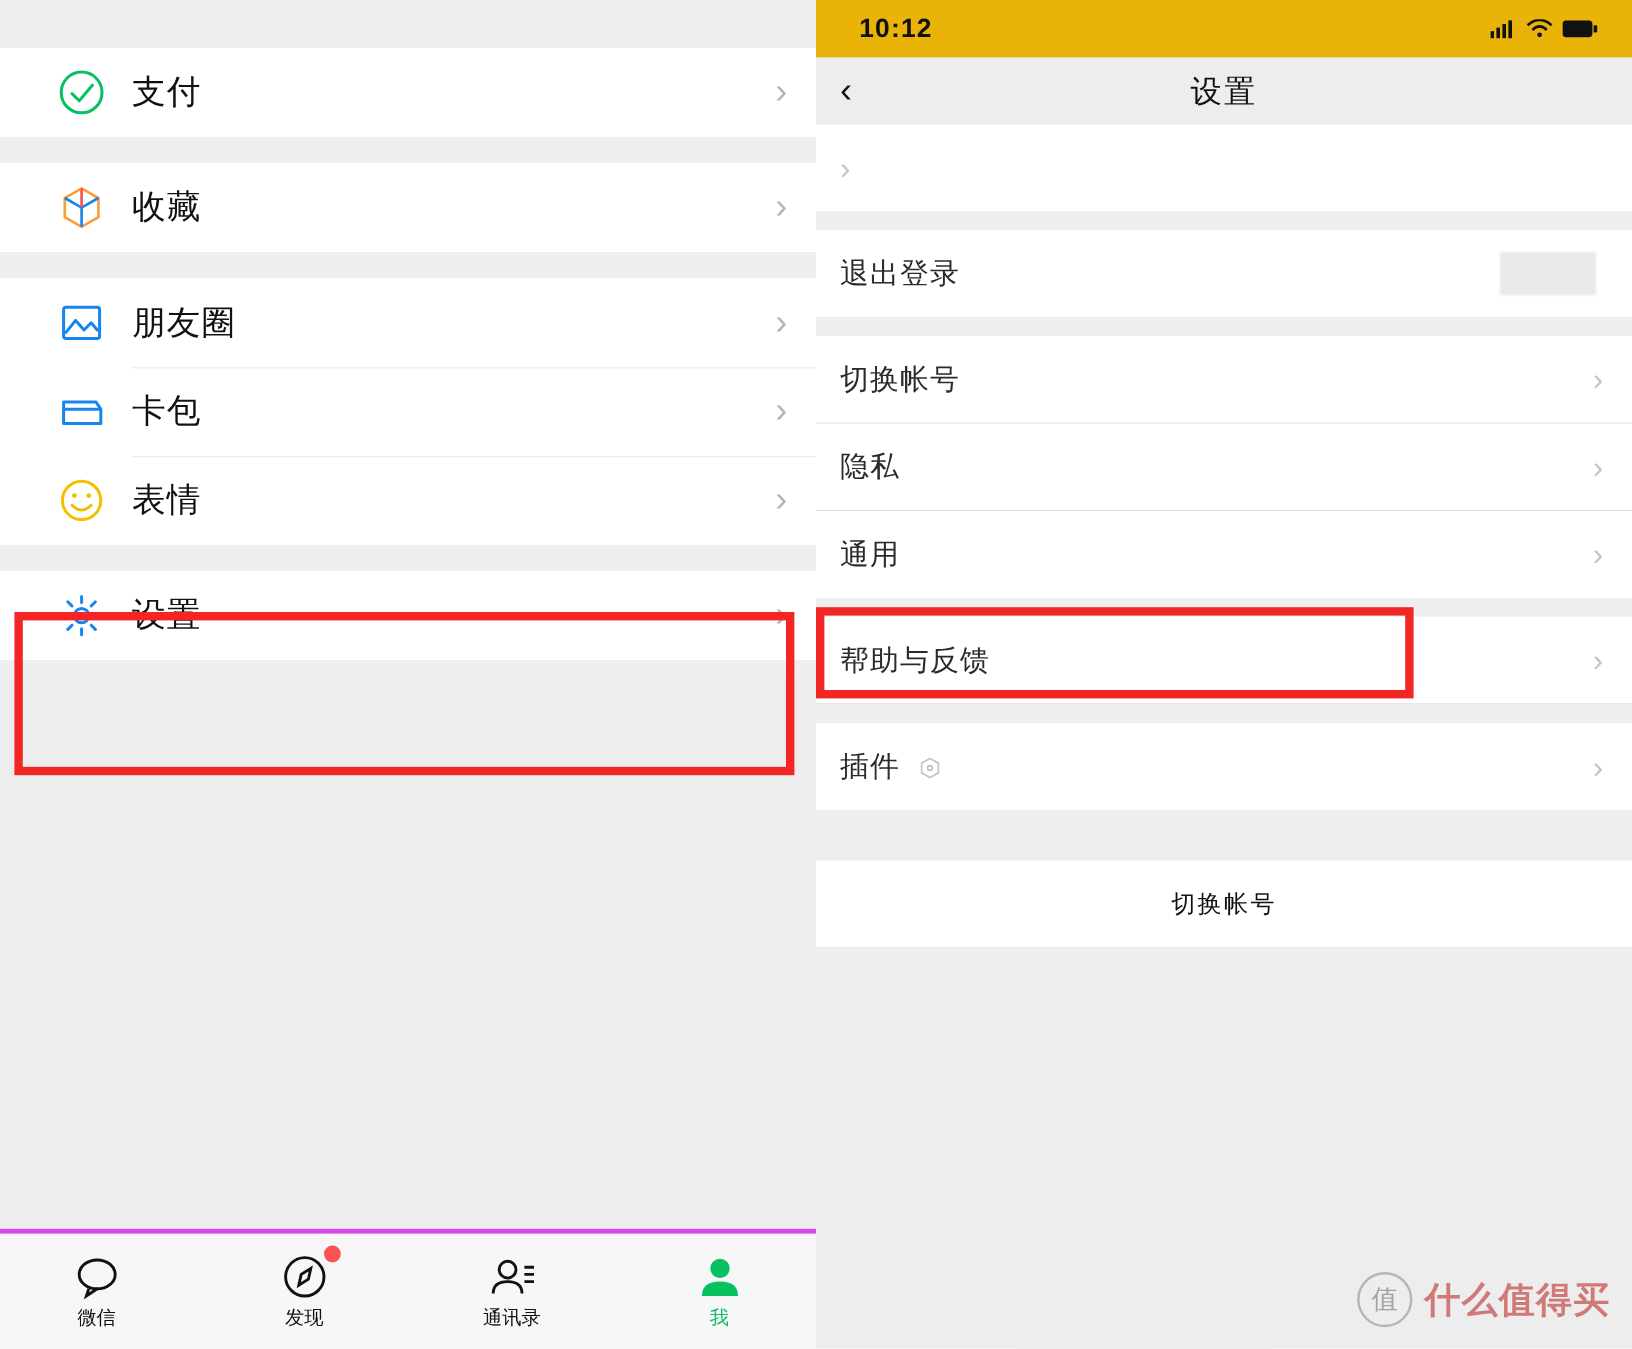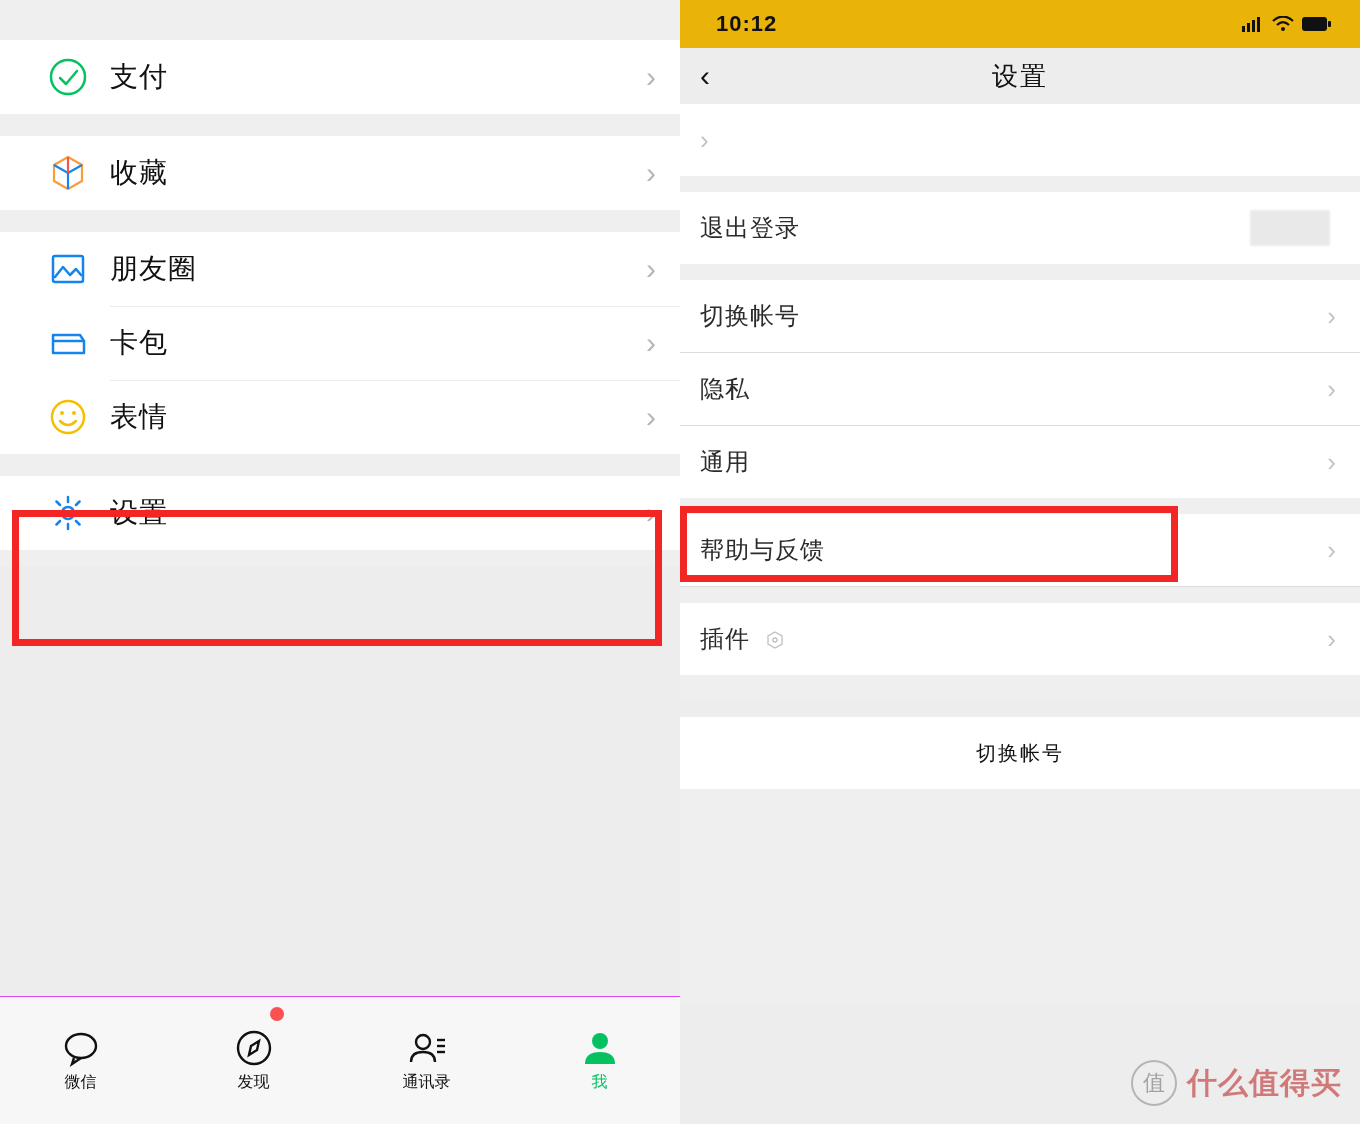--- a/index.html
+++ b/index.html
@@ -140,23 +140,23 @@
     font-weight: 300;
   }
   .navbar .title {
     font-size: 26px;
     color: #111;
     letter-spacing: 2px;
   }
 
   
   .tabbar {
-    height: 128px;
+    height: 100px;
     background: #f7f7f7;
-    border-top: 1px solid #d946ef;
+    border-top: 4px solid #d946ef;
     display: flex;
     gap: 12px;
   }
   .tab {
     flex: 1;
     display: flex;
     flex-direction: column;
     align-items: center;
     justify-content: center;
     gap: 4px;

